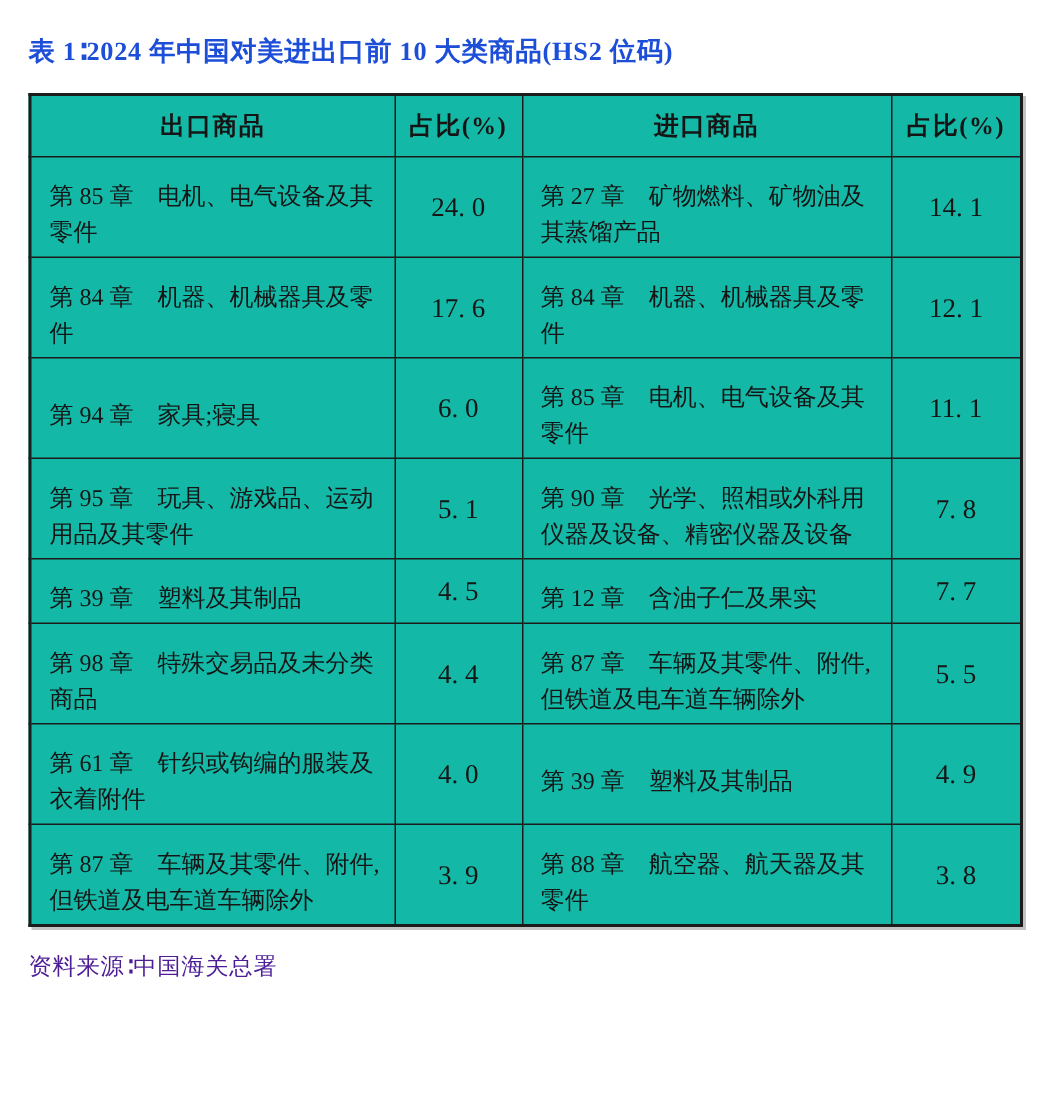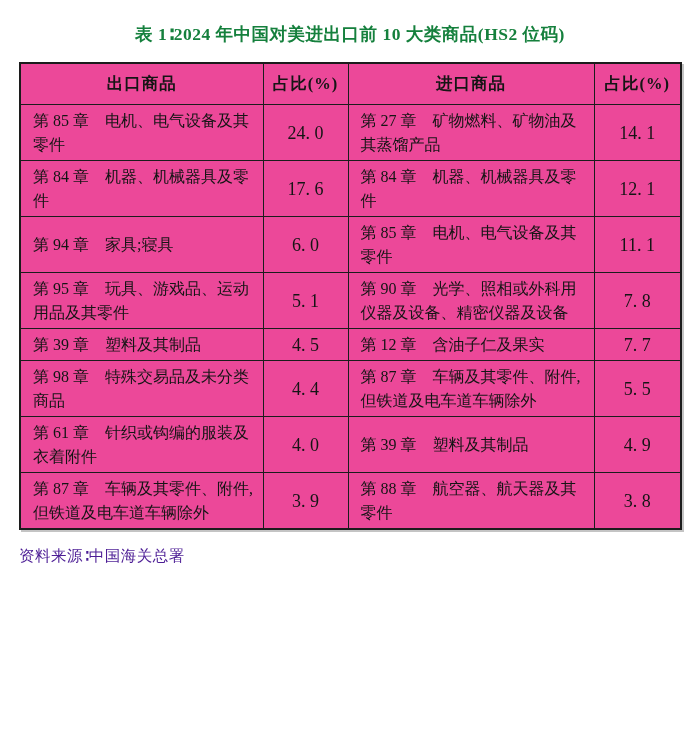--- a/index.html
+++ b/index.html
@@ -11,32 +11,31 @@
   }
   .page {
     width: 700px;
     height: 734px;
     box-sizing: border-box;
     padding: 16px 19px 0 19px;
     background: #ffffff;
     overflow: hidden;
   }
   .title {
-    text-align: center;
     font-weight: bold;
     font-size: 17.5px;
     letter-spacing: 0.5px;
     margin: 6px 0 16px 0;
-    color: #15803d;
+    color: #1d4ed8;
   }
   table.trade-table {
     border-collapse: collapse;
     width: 661px;
     table-layout: fixed;
-    background: #ec4899;
+    background: #14b8a6;
     box-shadow: 2px 2px 0 rgba(125,125,125,0.45);
   }
   table.trade-table, .trade-table th, .trade-table td {
     border: 1px solid #1c1c1c;
   }
   table.trade-table {
     border-width: 2px;
   }
   .trade-table th {
     font-weight: bold;
@@ -46,21 +45,21 @@
     letter-spacing: 1px;
   }
   .trade-table td {
     font-size: 16px;
     line-height: 24px;
     vertical-align: middle;
     padding: 3px 8px;
   }
   .trade-table td.c-name {
     text-align: left;
-    padding: 4px 8px 3px 12px;
+    padding: 15px 8px 3px 12px;
   }
   .trade-table td.c-pct {
     text-align: center;
     font-size: 18px;
     white-space: nowrap;
   }
   .source {
     font-size: 15.5px;
     margin-top: 16px;
     color: #4c1d95;

